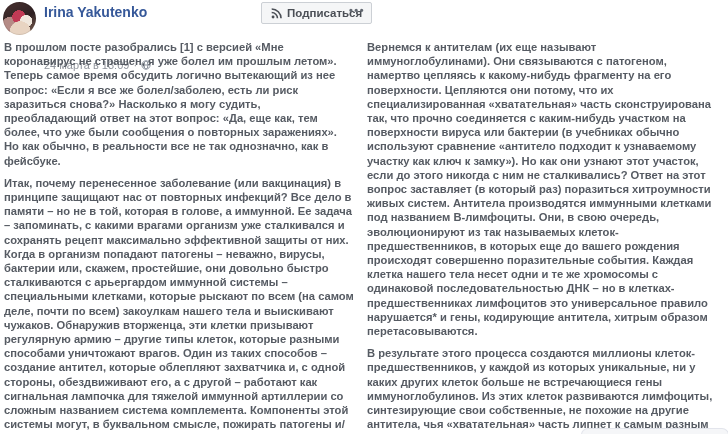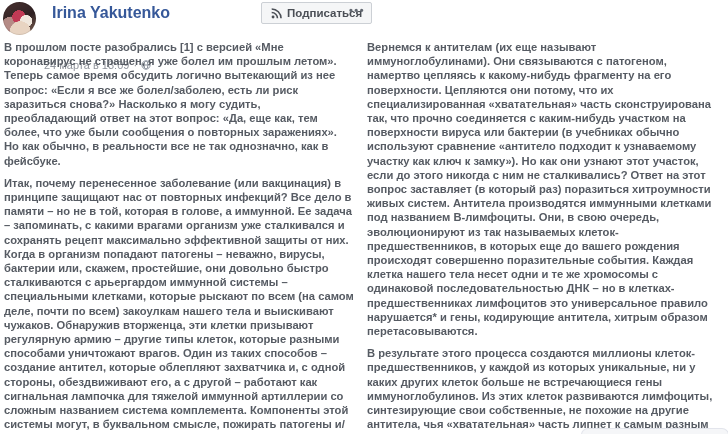--- a/index.html
+++ b/index.html
@@ -18,22 +18,22 @@
       radial-gradient(circle at 52% 90%, #e8d4c2 0 30%, rgba(0,0,0,0) 31%),
       radial-gradient(circle at 70% 58%, #f0e7dd 0 20%, rgba(0,0,0,0) 21%),
       radial-gradient(circle at 48% 45%, #c13a55 0 26%, rgba(0,0,0,0) 27%),
       radial-gradient(circle at 24% 72%, #b58b86 0 26%, rgba(0,0,0,0) 27%),
       linear-gradient(150deg, #4a3230 0%, #2e2022 55%, #8a6a5c 100%);
     box-shadow: inset 0 0 0 1px rgba(0,0,0,.1);
     cursor:pointer;
   }
   .author {
     position:absolute; left:44px; top:4px;
-    font-size:16px; font-weight:bold; color:#365899;
-    text-decoration:none; cursor:pointer;margin-left:8px;
+    font-size:14px; font-weight:bold; color:#365899;
+    text-decoration:none; cursor:pointer;
   }
   .meta {
     position:absolute; left:44px; top:19px;
     font-size:11px; color:#90949c;
     display:flex; align-items:center; gap:4px;margin-top:40px;
   }
   .meta .ts { cursor:pointer; }
   .globe-icon { display:inline-block; width:10px; height:10px; color:#8d949e; }
   .follow-btn {
     position:absolute; left:261px; top:2px;

